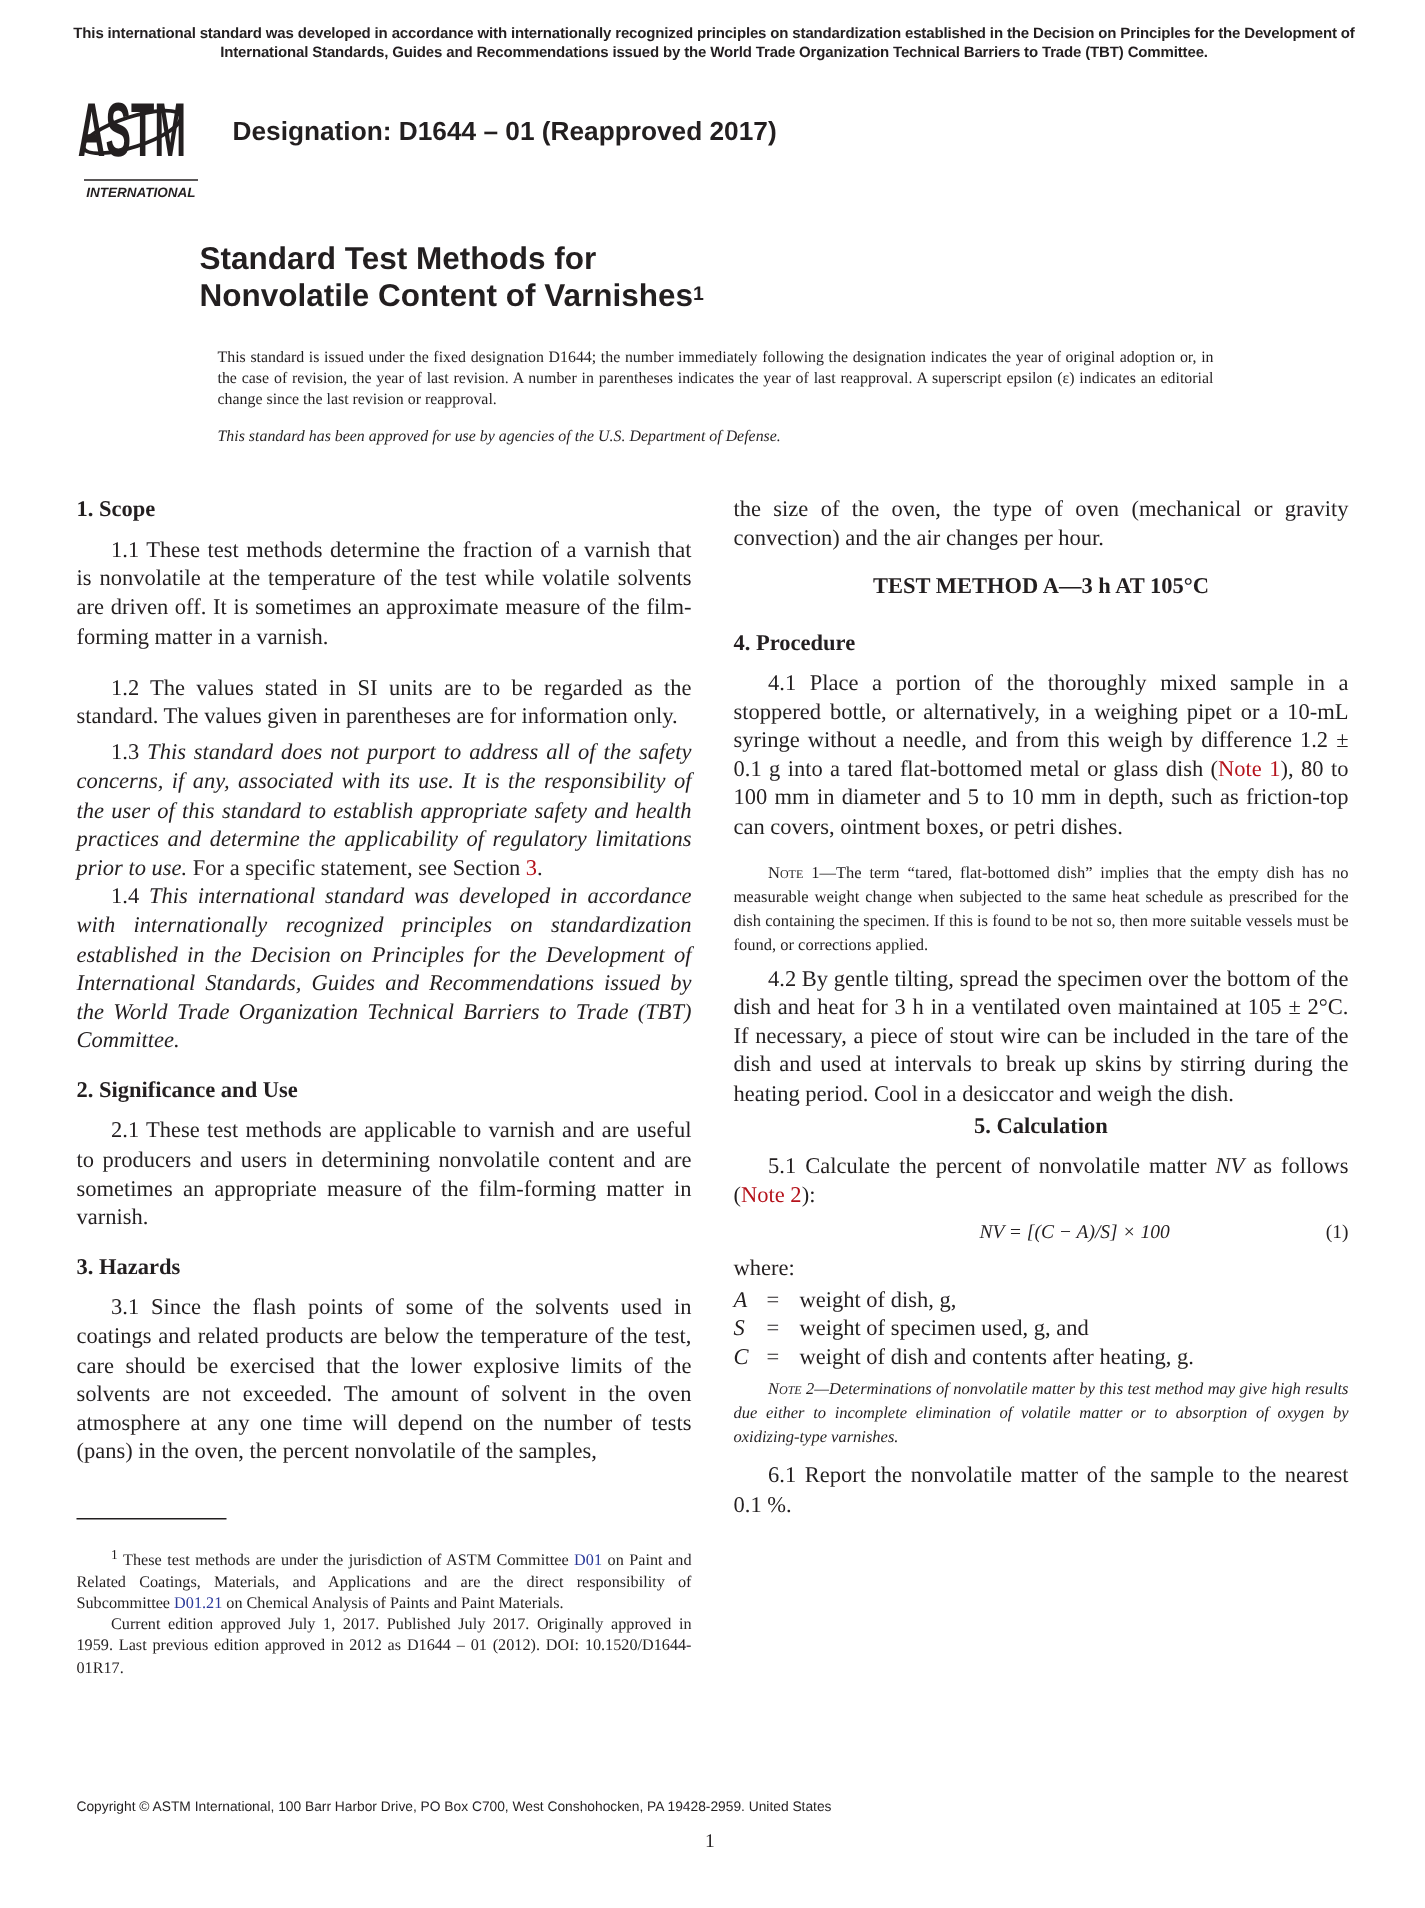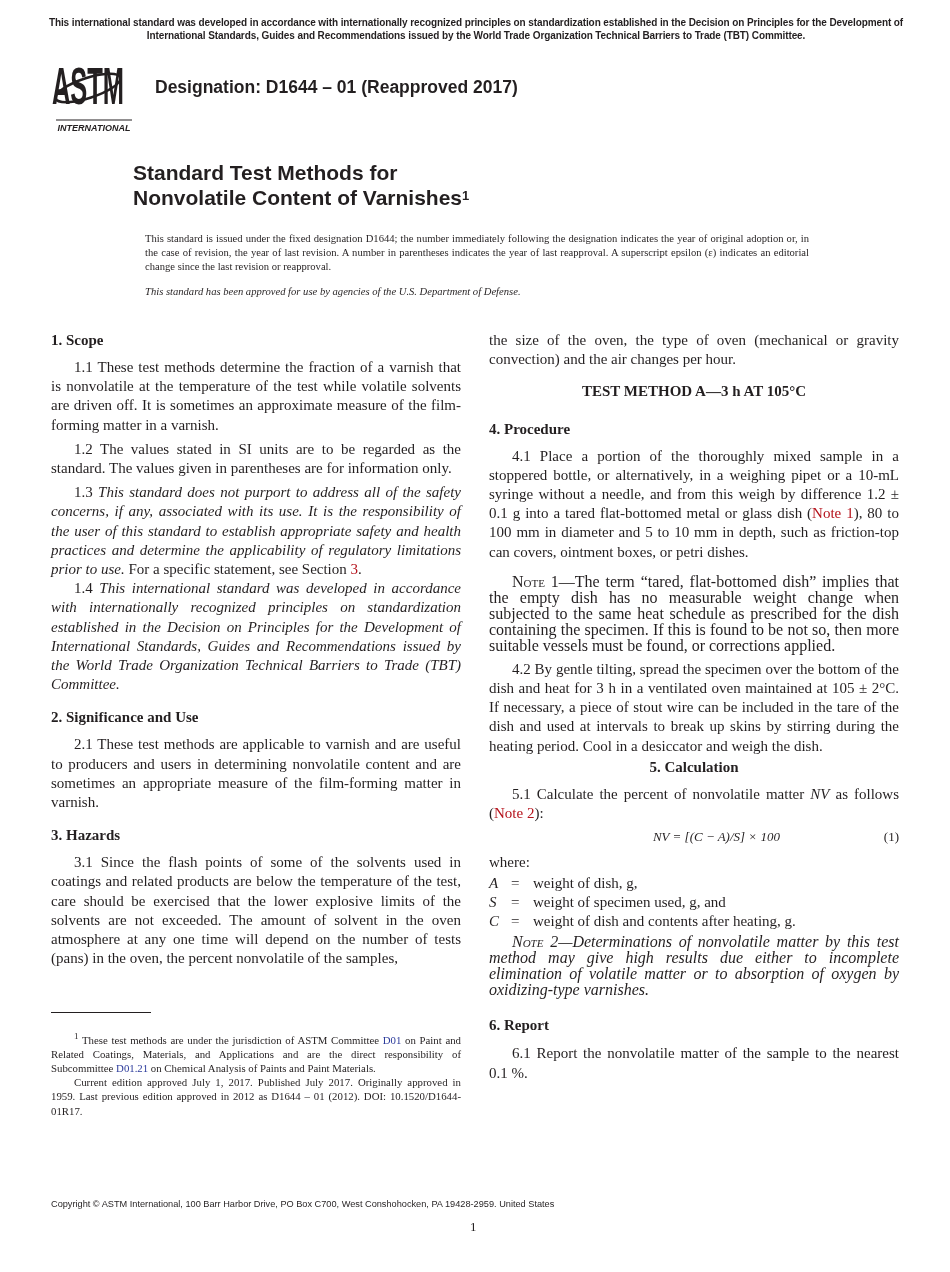--- a/index.html
+++ b/index.html
@@ -11,21 +11,21 @@
   .title { left:133px; top:160px; font-family:"Liberation Sans", sans-serif; font-weight:bold; font-size:21px; line-height:25px; }
   .title sup { font-size:13px; vertical-align:top; position:relative; top:-2px; }
   .intro { left:145px; top:232px; width:664px; font-size:10.6px; line-height:14.2px; text-align:justify; }
   .dod { left:145px; top:286px; font-size:10.6px; font-style:italic; }
   .col { font-size:15px; line-height:19.2px; }
   .colL { left:51px; width:410px; }
   .colR { left:489px; width:410px; }
   h2 { font-size:15px; font-weight:bold; margin:0; line-height:19px; }
   p { margin:0; text-align:justify; }
   .ind { text-indent:23px; }
-  .note { font-size:16px; line-height:16px; text-align:justify; }
+  .note { font-size:11px; line-height:16px; text-align:justify; }
   .note .sc { font-variant:small-caps; }
   .red { color:#b5121b; }
   .blue { color:#2b3a9b; }
   .center-h { text-align:center; font-weight:bold; font-size:15px; }
   .eq { font-size:13px; }
   .where-row { display:flex; font-size:15px; line-height:19px; }
   .where-row .v { width:22px; font-style:italic; }
   .where-row .e { width:22px; }
   .fn { font-size:10.8px; line-height:14.2px; text-align:justify; }
   .rule { left:51px; top:1012px; width:100px; height:1px; background:#231f20; }
@@ -52,21 +52,21 @@
   <div>Standard Test Methods for</div>
   <div><span>Nonvolatile Content of Varnishes</span><sup>1</sup></div>
 </div>
 
 <div class="abs intro">This standard is issued under the fixed designation D1644; the number immediately following the designation indicates the year of original adoption or, in the case of revision, the year of last revision. A number in parentheses indicates the year of last reapproval. A superscript epsilon (ε) indicates an editorial change since the last revision or reapproval.</div>
 <div class="abs dod">This standard has been approved for use by agencies of the U.S. Department of Defense.</div>
 
 <div class="abs col colL" style="top:331px;">
   <h2>1.  Scope</h2>
   <p class="ind" style="margin-top:8px;">1.1  These test methods determine the fraction of a varnish that is nonvolatile at the temperature of the test while volatile solvents are driven off. It is sometimes an approximate measure of the film-forming matter in a varnish.</p>
-  <p class="ind" style="margin-top:5px;">1.2  The values stated in SI units are to be regarded as the standard. The values given in parentheses are for information only.</p>
+  <p class="ind" style="margin-top:15px;">1.2  The values stated in SI units are to be regarded as the standard. The values given in parentheses are for information only.</p>
   <p class="ind" style="margin-top:5px;"><span>1.3 </span><i>This standard does not purport to address all of the safety concerns, if any, associated with its use. It is the responsibility of the user of this standard to establish appropriate safety and health practices and determine the applicability of regulatory limitations prior to use.</i><span> For a specific statement, see Section </span><a class="red">3</a><span>.</span></p>
   <p class="ind"><span>1.4 </span><i>This international standard was developed in accordance with internationally recognized principles on standardization established in the Decision on Principles for the Development of International Standards, Guides and Recommendations issued by the World Trade Organization Technical Barriers to Trade (TBT) Committee.</i></p>
 
   <h2 style="margin-top:14px;">2.  Significance and Use</h2>
   <p class="ind" style="margin-top:8px;">2.1  These test methods are applicable to varnish and are useful to producers and users in determining nonvolatile content and are sometimes an appropriate measure of the film-forming matter in varnish.</p>
 
   <h2 style="margin-top:14px;">3.  Hazards</h2>
   <p class="ind" style="margin-top:8px;">3.1  Since the flash points of some of the solvents used in coatings and related products are below the temperature of the test, care should be exercised that the lower explosive limits of the solvents are not exceeded. The amount of solvent in the oven atmosphere at any one time will depend on the number of tests (pans) in the oven, the percent nonvolatile of the samples,</p>
 </div>
 
@@ -105,18 +105,17 @@
         <span>weight of specimen used, g, and</span>
       </div>
     <div class="where-row">
         <span class="v">C</span>
         <span class="e">=</span>
         <span>weight of dish and contents after heating, g.</span>
       </div>
   </div>
   <p class="note ind" style="margin-top:3px;font-style:italic;"><span class="sc">Note 2</span><span>—Determinations of nonvolatile matter by this test method may give high results due either to incomplete elimination of volatile matter or to absorption of oxygen by oxidizing-type varnishes.</span></p>
 
-  <h2 style="margin-top:18px;">6.  Report</h2>
   <p class="ind" style="margin-top:9px;">6.1  Report the nonvolatile matter of the sample to the nearest 0.1 %.</p>
 </div>
 
 <div class="abs copyright">Copyright © ASTM International, 100 Barr Harbor Drive, PO Box C700, West Conshohocken, PA 19428-2959. United States</div>
 <div class="abs pnum">1</div>
 
 </body></html>

